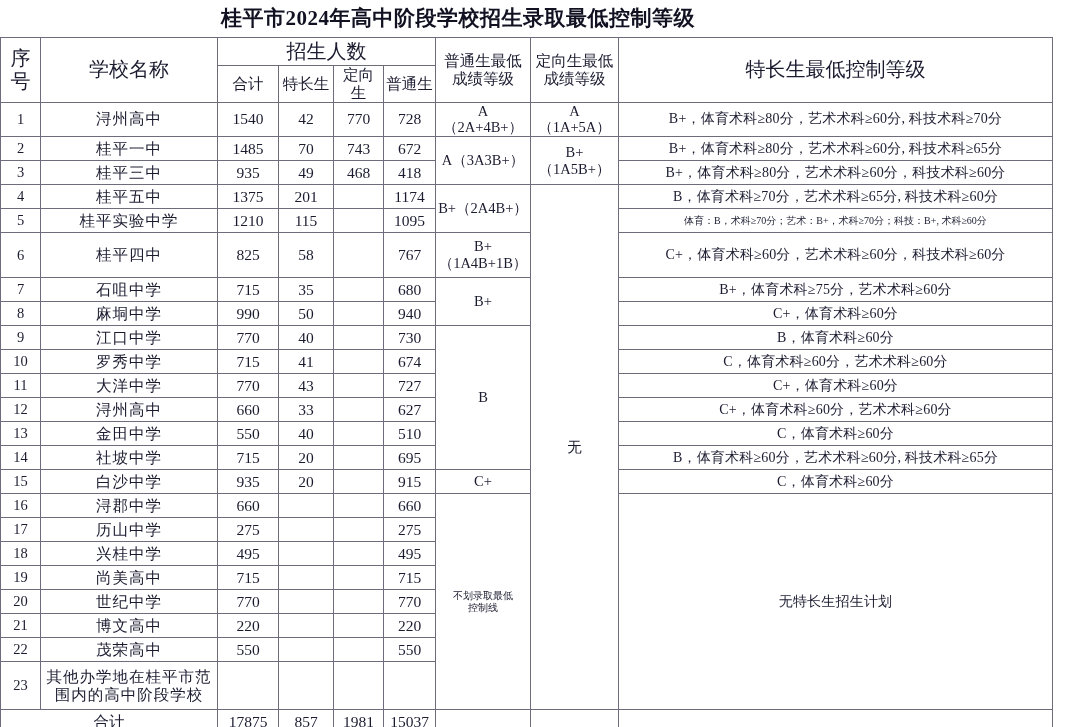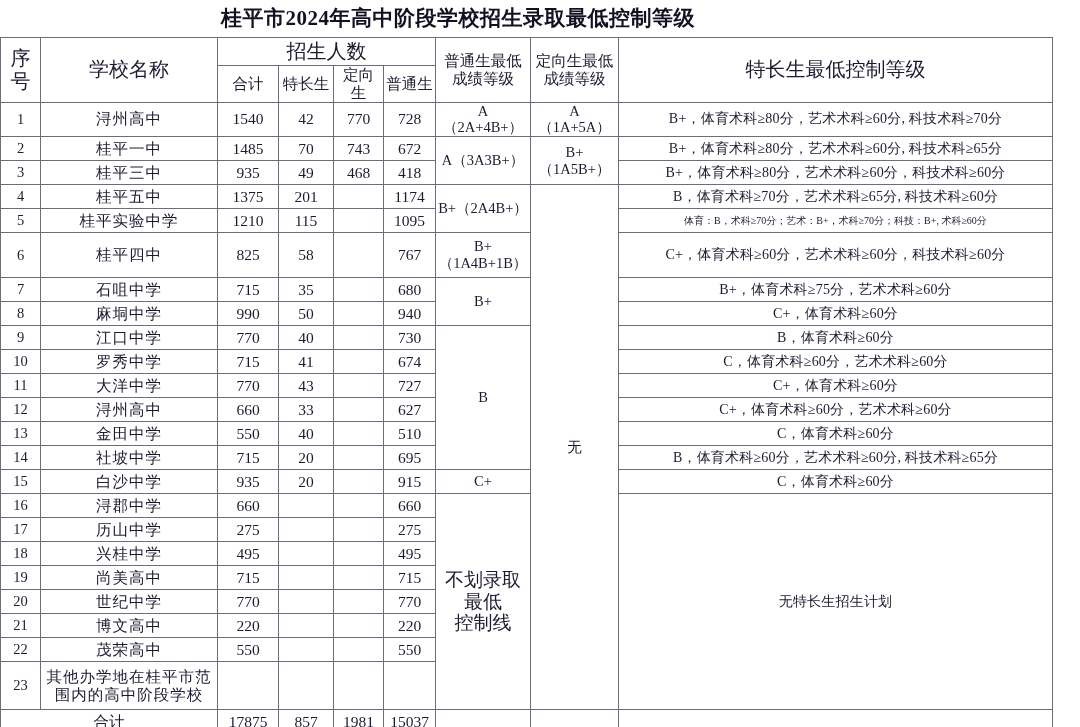--- a/index.html
+++ b/index.html
@@ -86,21 +86,21 @@
     font-size: 14px;
     letter-spacing: 0.2px;
   }
   .slevel-small {
     font-size: 10px;
     letter-spacing: 0px;
   }
   .tall2 { line-height: 1.35; }
   .total-row td { font-size: 15.5px; }
   .wide-note {
-    font-size: 19px;
+    font-size: 10px;
     line-height: 1.5;
   }
   .r-std { height: 24px; }
   .r-tall { height: 45px; }
   .r-23 { height: 48px; }
   .r-hdr1 { height: 28px; }
   .r-hdr2 { height: 27px; }
 </style>
 </head>
 <body>

